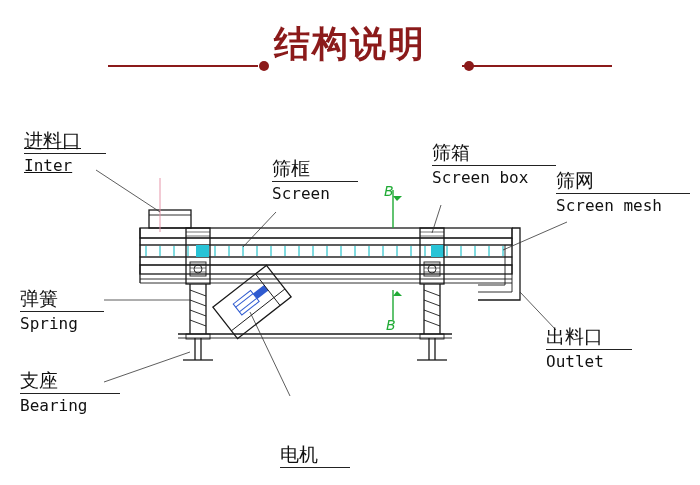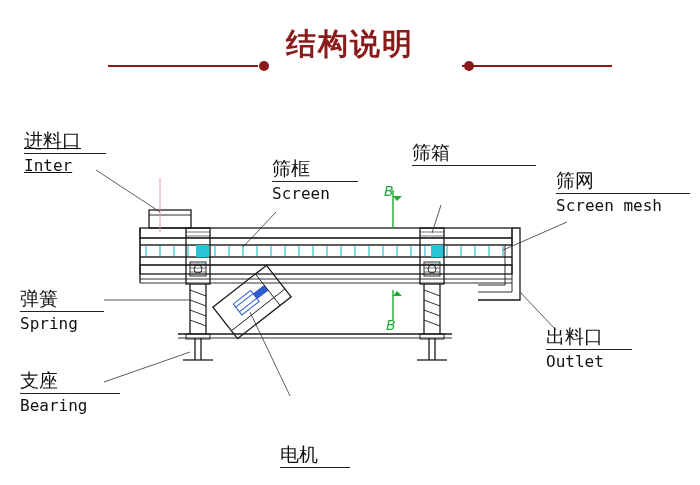--- a/index.html
+++ b/index.html
@@ -28,21 +28,21 @@
     height: 52px;
   }
   .title-text {
     position: absolute;
     left: 0;
     top: 0;
     width: 700px;
     text-align: center;
     font-family: "DejaVu Sans", sans-serif;
     font-weight: bold;
-    font-size: 30px;
+    font-size: 36px;
     color: #8b1a1a;
     letter-spacing: 2px;
     line-height: 44px;
   }
   .title-line {
     position: absolute;
     top: 43px;
     height: 2px;
     background: #8b1a1a;
   }
@@ -281,23 +281,24 @@
     <span class="rule"></span>
     <span class="en">Inter</span>
   </div>
 
   <div class="callout" style="left:272px; top:156px; width:86px;">
     <span class="cn">筛框</span>
     <span class="rule"></span>
     <span class="en">Screen</span>
   </div>
 
-  <div class="callout" style="left:412px; top:140px; width:124px;">
+  <div class="callout" style="left:432px; top:140px; width:124px;">
     <span class="cn">筛箱</span>
     <span class="rule"></span>
+    <span class="en">Screen box</span>
   </div>
 
   <div class="callout" style="left:20px; top:286px; width:84px;">
     <span class="cn">弹簧</span>
     <span class="rule"></span>
     <span class="en">Spring</span>
   </div>
 
   <div class="callout" style="left:556px; top:168px; width:134px;">
     <span class="cn">筛网</span>

